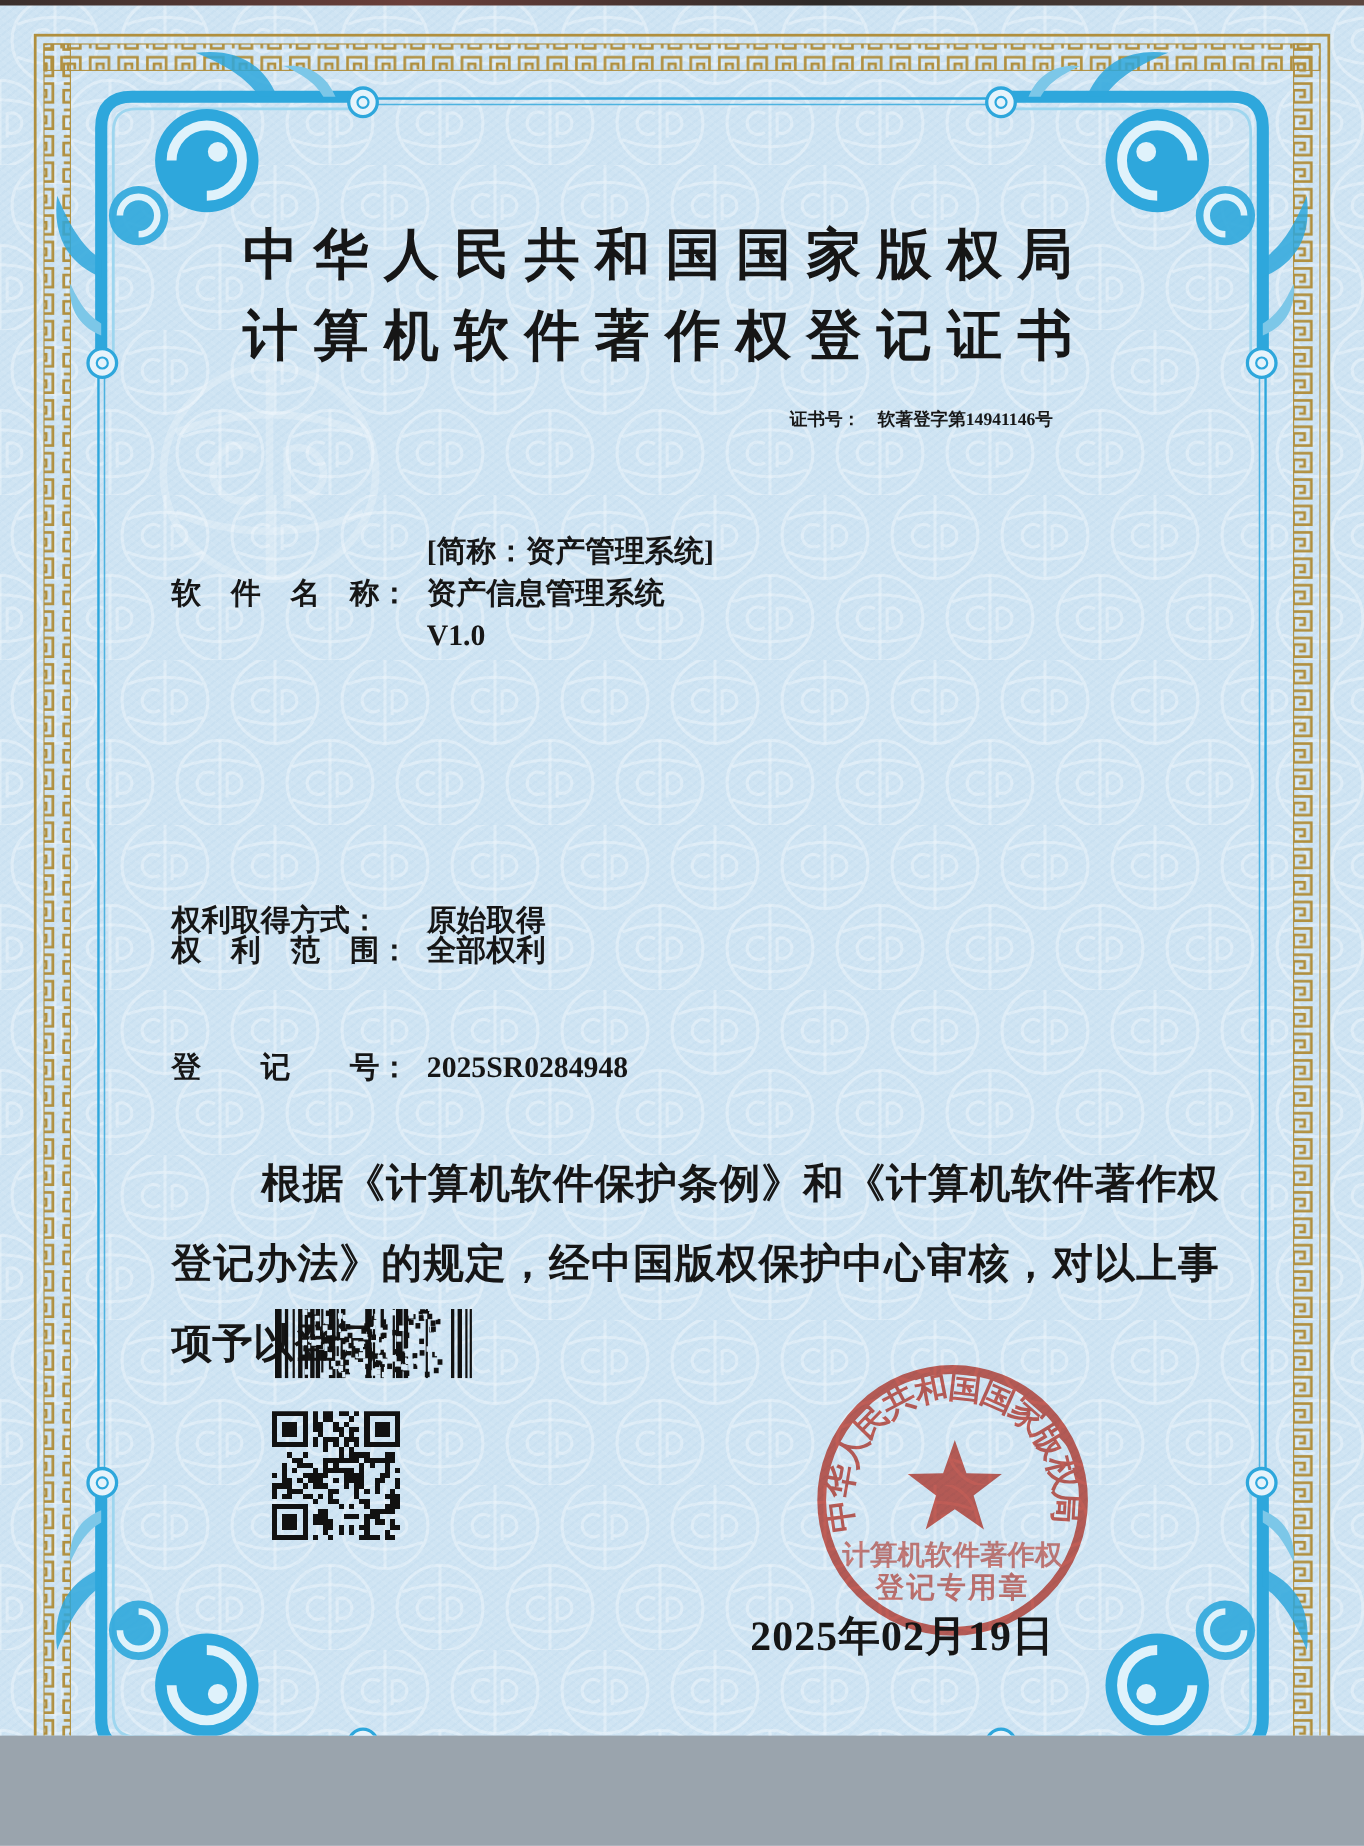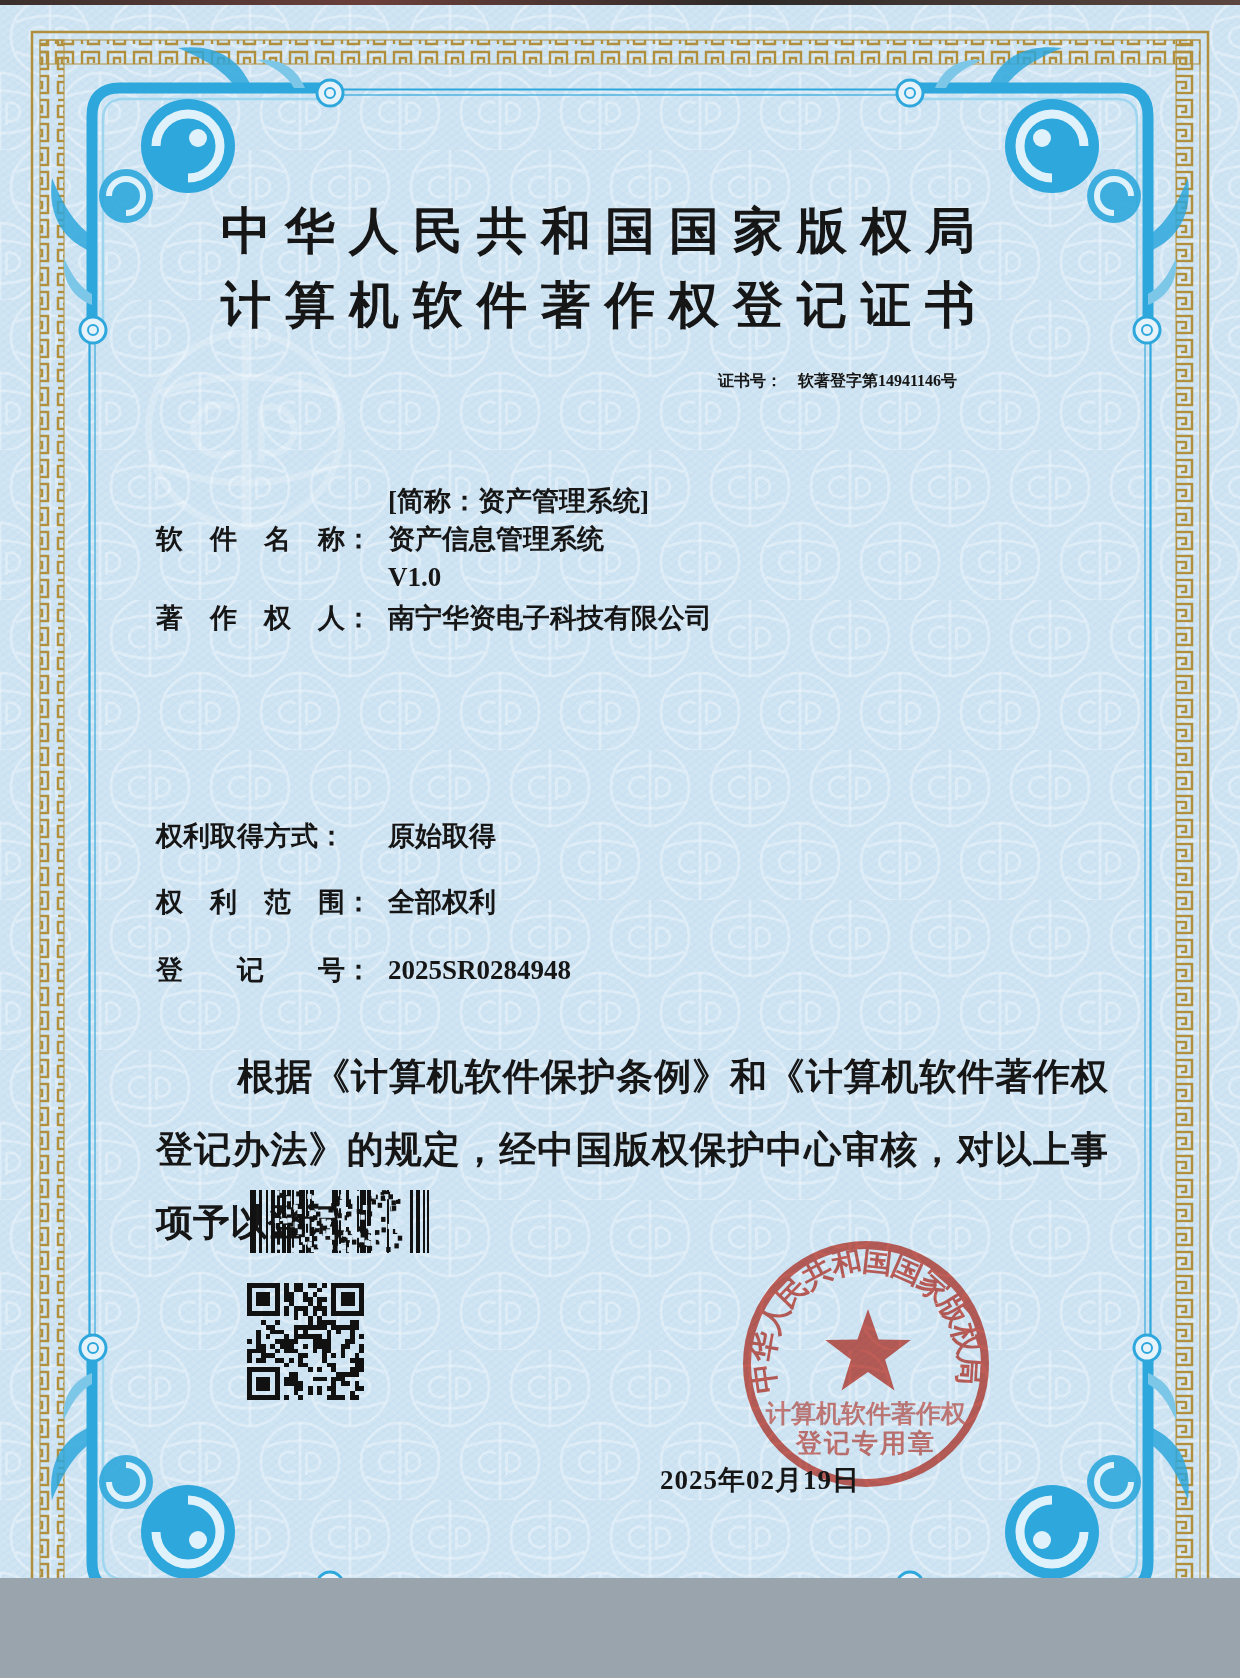--- a/index.html
+++ b/index.html
@@ -22,22 +22,22 @@
     font-size:50px;letter-spacing:14px;white-space:nowrap;}
   .certno{left:718px;top:371px;font-size:16px;font-weight:700;white-space:nowrap;}
   .certno .val{margin-left:16px;}
   .row{left:156px;display:flex;align-items:center;font-size:27px;white-space:nowrap;}
   .row .lbl{font-weight:700;width:232px;flex:0 0 232px;}
   .row .vals{font-weight:700;}
   .row .vals div{line-height:38px;}
   .single .vals div{line-height:30px;}
   .body-text{left:156px;top:1040px;width:952px;font-size:37px;font-weight:700;
     line-height:73px;text-align:justify;text-indent:2.2em;}
-  .date{left:660px;top:1462px;width:315px;text-align:left;
-    font-size:27px;font-weight:700;letter-spacing:1px;z-index:6;}
+  .date{left:644px;top:1462px;width:315px;text-align:right;
+    font-size:38px;font-weight:700;letter-spacing:1px;z-index:6;}
   .barcode{left:250px;top:1190px;width:180px;height:63px;}
   .qrcode{left:247px;top:1283px;width:117px;height:117px;}
   .seal{left:738px;top:1236px;width:256px;height:256px;z-index:5;
     opacity:.93;mix-blend-mode:multiply;}
 </style>
 </head>
 <body>
 
 <div class="page">
 
@@ -124,35 +124,29 @@
 
   <div class="abs row" style="top:482px">
     <span class="lbl">软　件　名　称：</span>
     <span class="vals">
       <div>[简称：资产管理系统]</div>
       <div>资产信息管理系统</div>
       <div>V1.0</div>
     </span>
   </div>
 
-  <div class="abs row single" style="top:600px">
-    <span class="lbl">著　作　权　人：</span>
-    <span class="vals">
-        <div>南宁华资电子科技有限公司</div>
-      </span>
-  </div>
 
   <div class="abs row single" style="top:818px">
     <span class="lbl">权利取得方式：</span>
     <span class="vals">
         <div>原始取得</div>
       </span>
   </div>
 
-  <div class="abs row single" style="top:884px">
+  <div class="abs row single" style="top:846px">
     <span class="lbl">权　利　范　围：</span>
     <span class="vals">
         <div>全部权利</div>
       </span>
   </div>
 
   <div class="abs row single" style="top:952px">
     <span class="lbl">登　　记　　号：</span>
     <span class="vals">
         <div>2025SR0284948</div>

